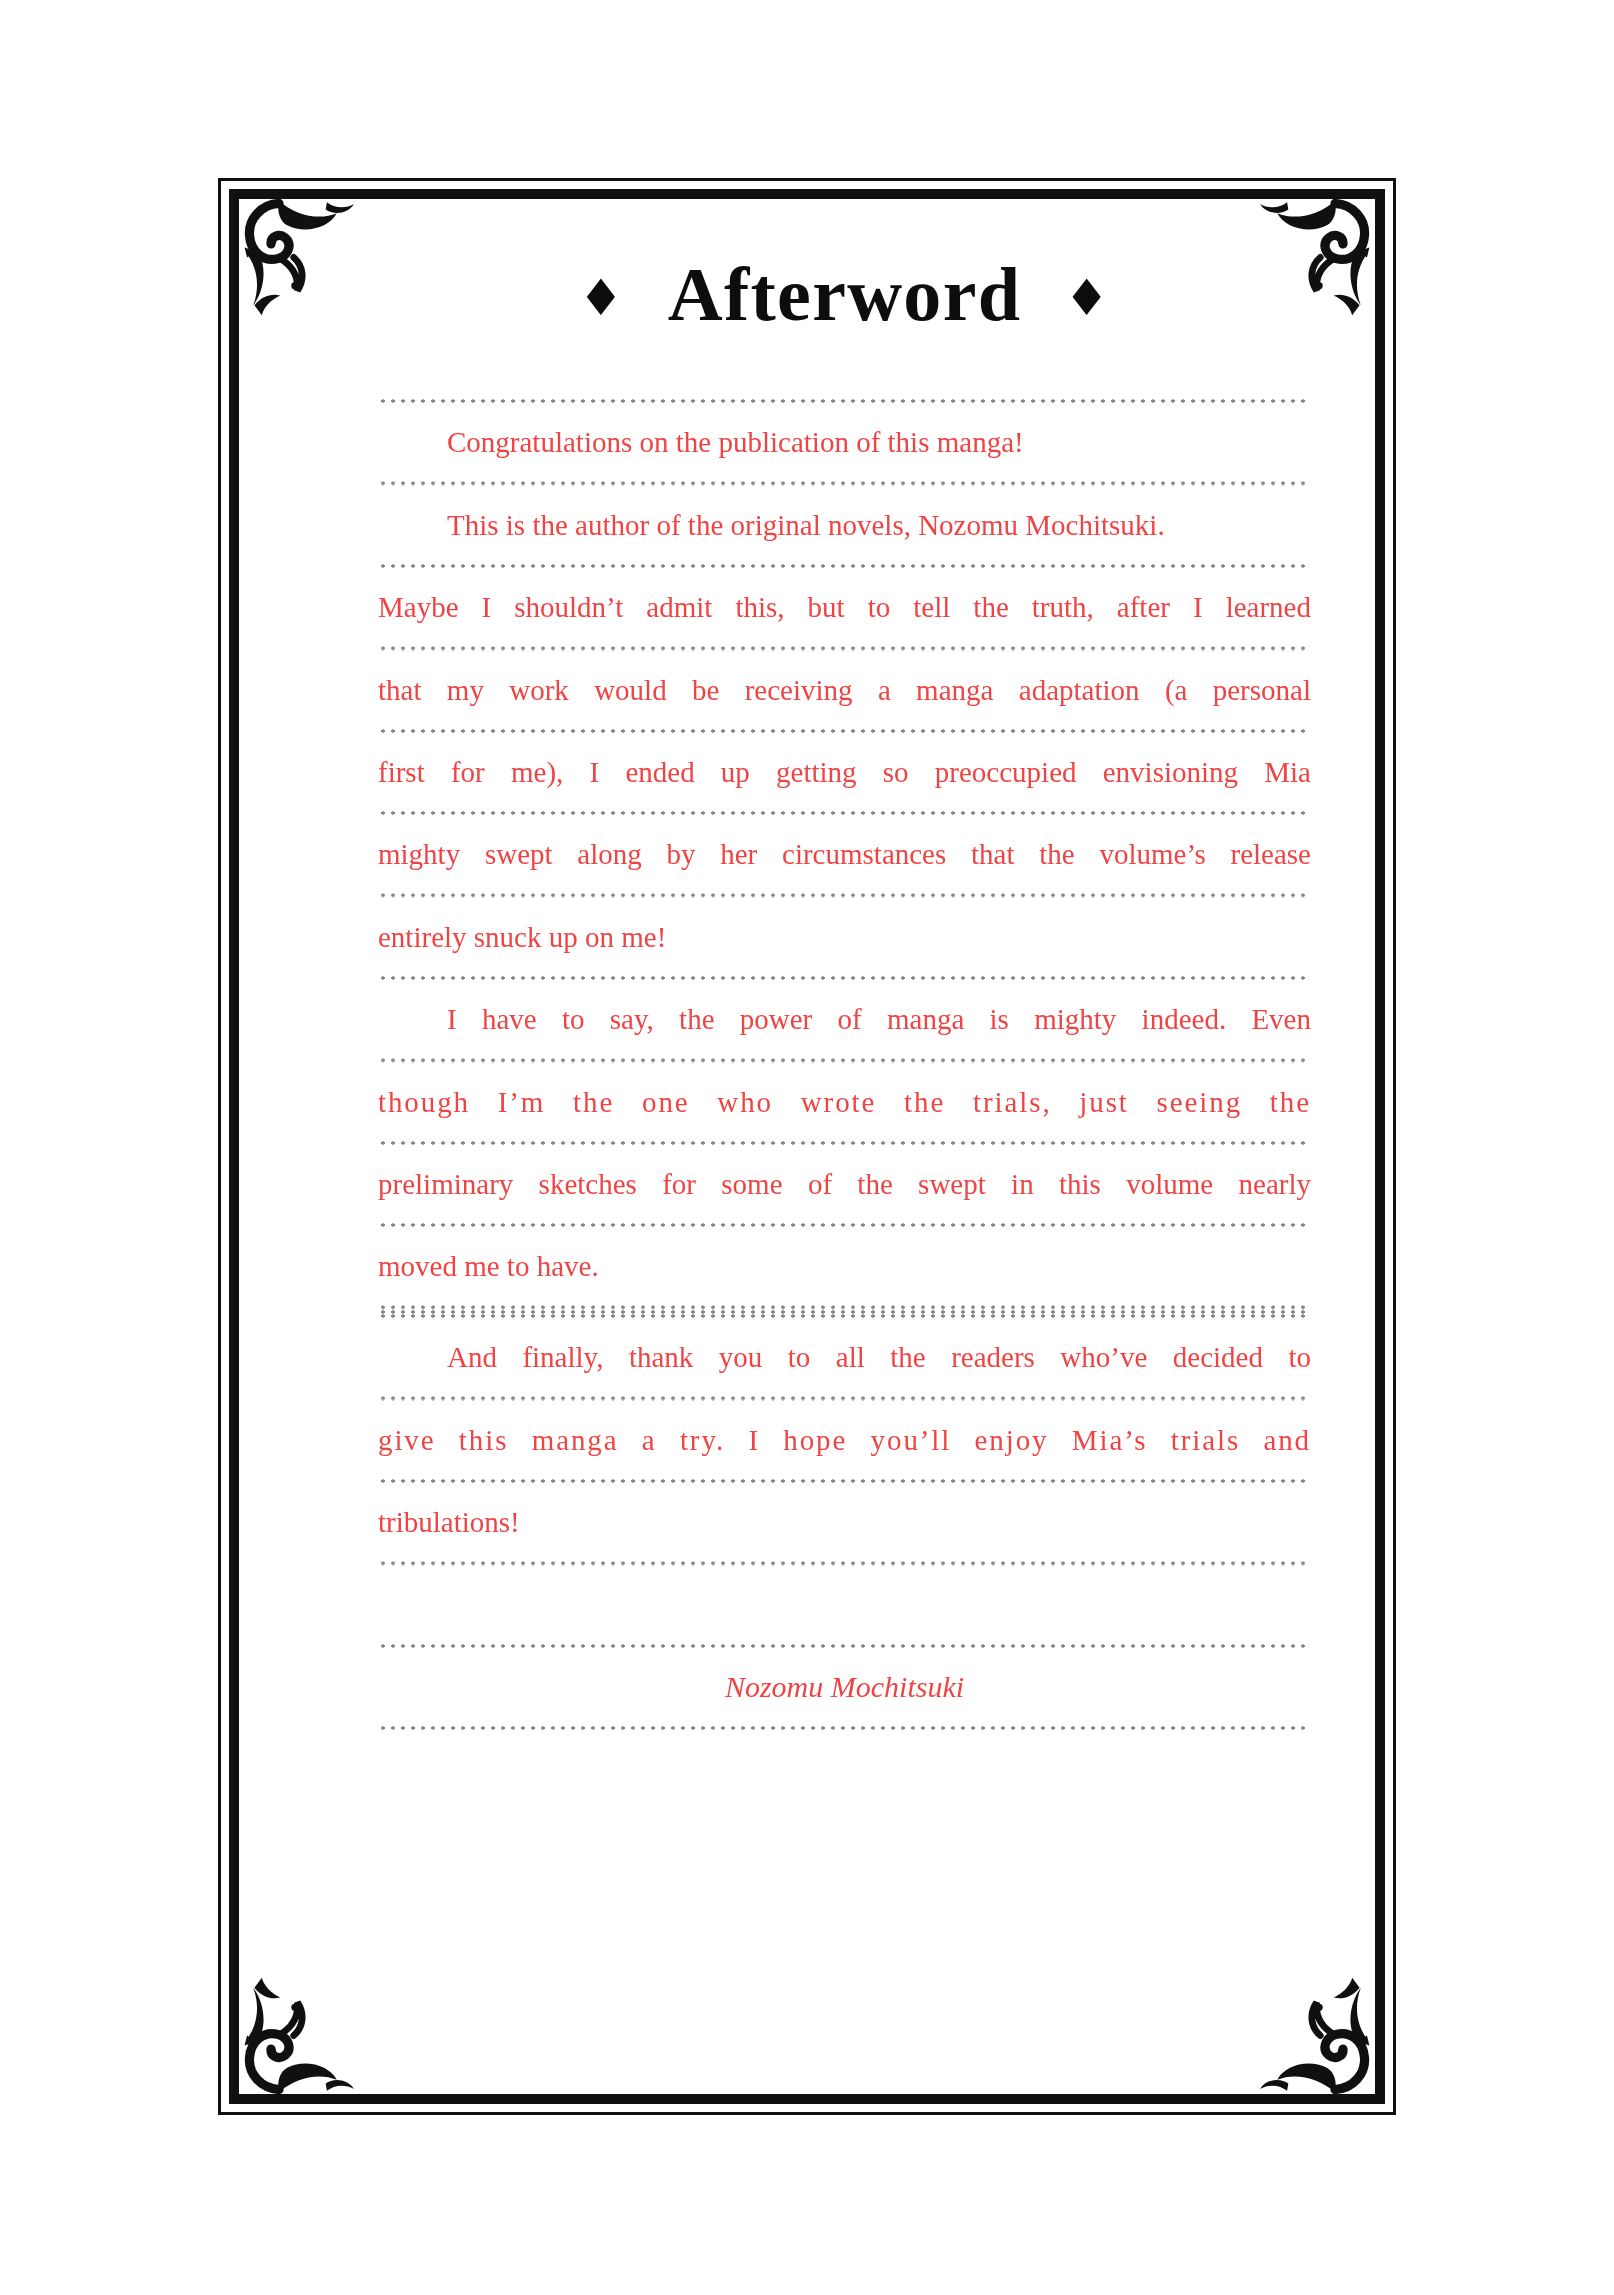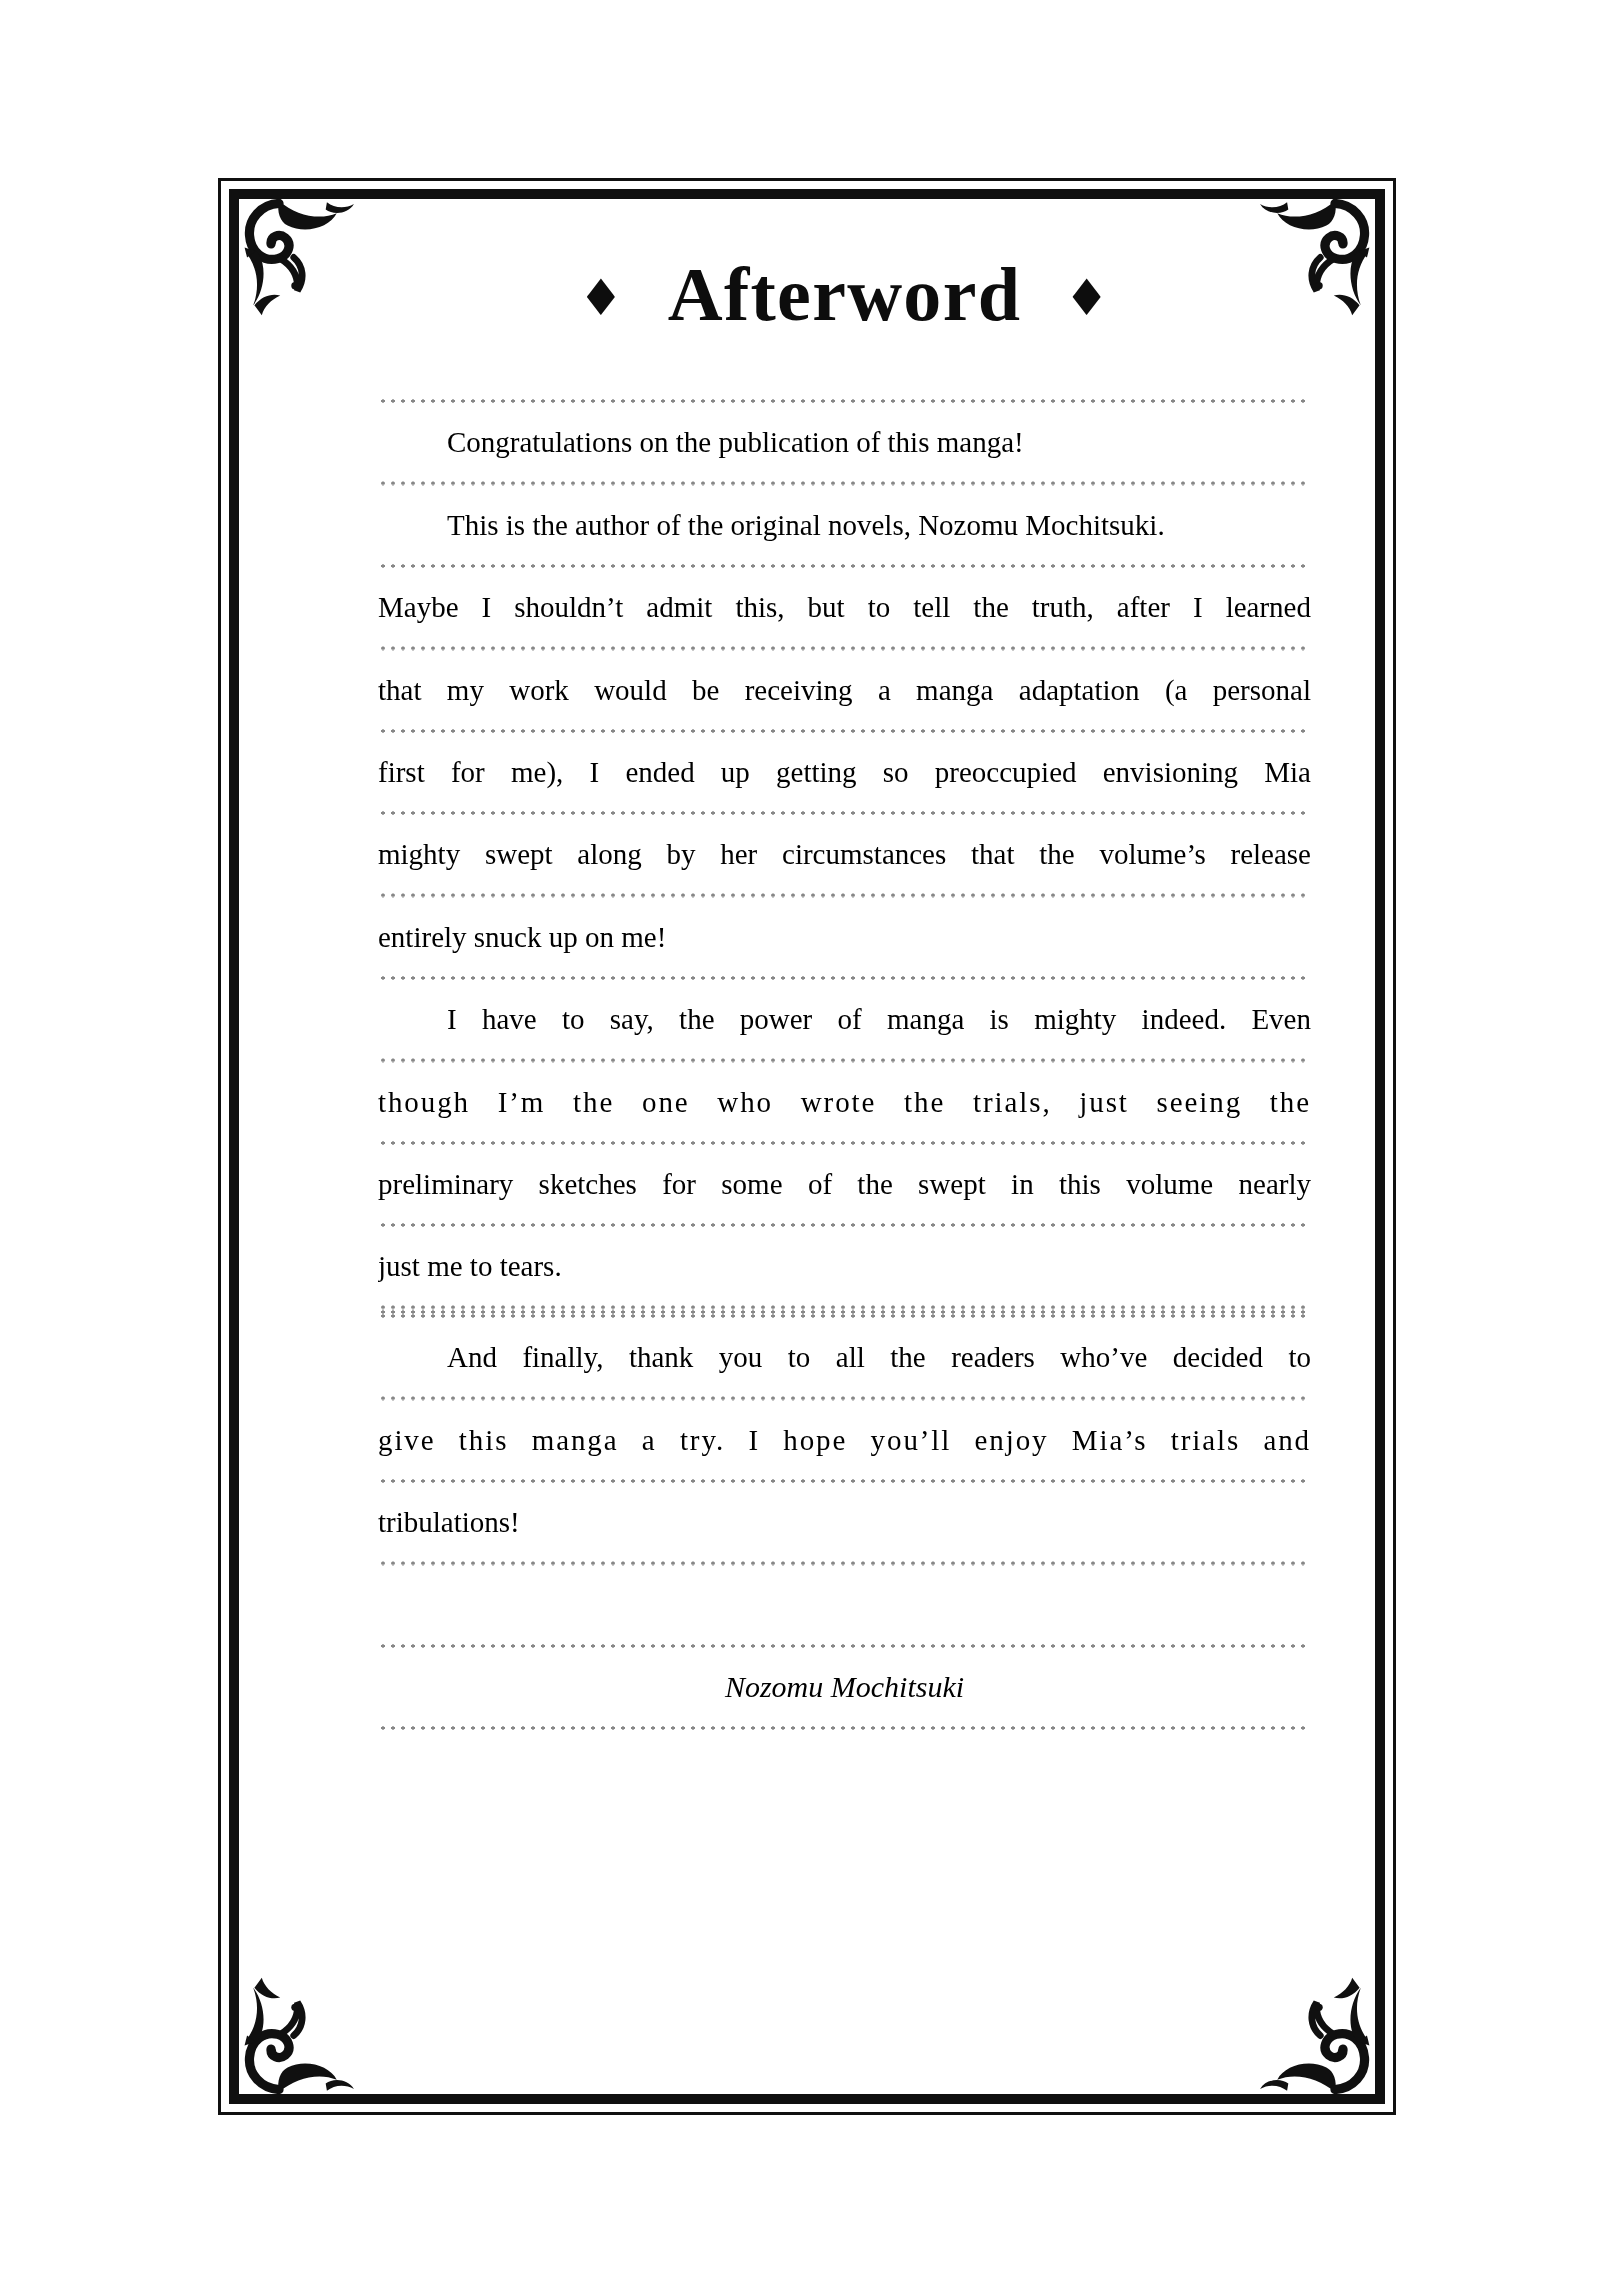--- a/index.html
+++ b/index.html
@@ -70,21 +70,21 @@
     height: 4.4px;
     background-image: radial-gradient(circle at 5px 2.2px, #878787 1.6px, rgba(135,135,135,0) 2px);
     background-size: 10px 4.4px;
     background-repeat: repeat-x;
     background-position: left center;
   }
   .row {
     height: 78px;
     line-height: 78px;
     font-size: 29px;
-    color: #000000;
+    color: #ef4444;
     overflow: hidden;
   }
   .row.indent { padding-left: 69px; }
   .row.indent-justify {
     padding-left: 69px;
     text-align: justify;
     text-align-last: justify;
   }
   .row.justify {
     text-align: justify;
@@ -163,21 +163,21 @@
         <div class="row justify">mighty swept along by her circumstances that the volume’s release</div>
         <div class="dotline"></div>
         <div class="row left">entirely snuck up on me!</div>
         <div class="dotline"></div>
         <div class="row indent-justify">I have to say, the power of manga is mighty indeed. Even</div>
         <div class="dotline"></div>
         <div class="row justify wide">though I’m the one who wrote the trials, just seeing the</div>
         <div class="dotline"></div>
         <div class="row justify">preliminary sketches for some of the swept in this volume nearly</div>
         <div class="dotline"></div>
-        <div class="row left">just me to tears.</div>
+        <div class="row left">moved me to have.</div>
         <div class="dotline"></div>
         <div class="dotline"></div>
         <div class="dotline"></div>
         <div class="row indent-justify">And finally, thank you to all the readers who’ve decided to</div>
         <div class="dotline"></div>
         <div class="row justify wide">give this manga a try. I hope you’ll enjoy Mia’s trials and</div>
         <div class="dotline"></div>
         <div class="row left">tribulations!</div>
         <div class="dotline"></div>
         <div class="row left"></div>

